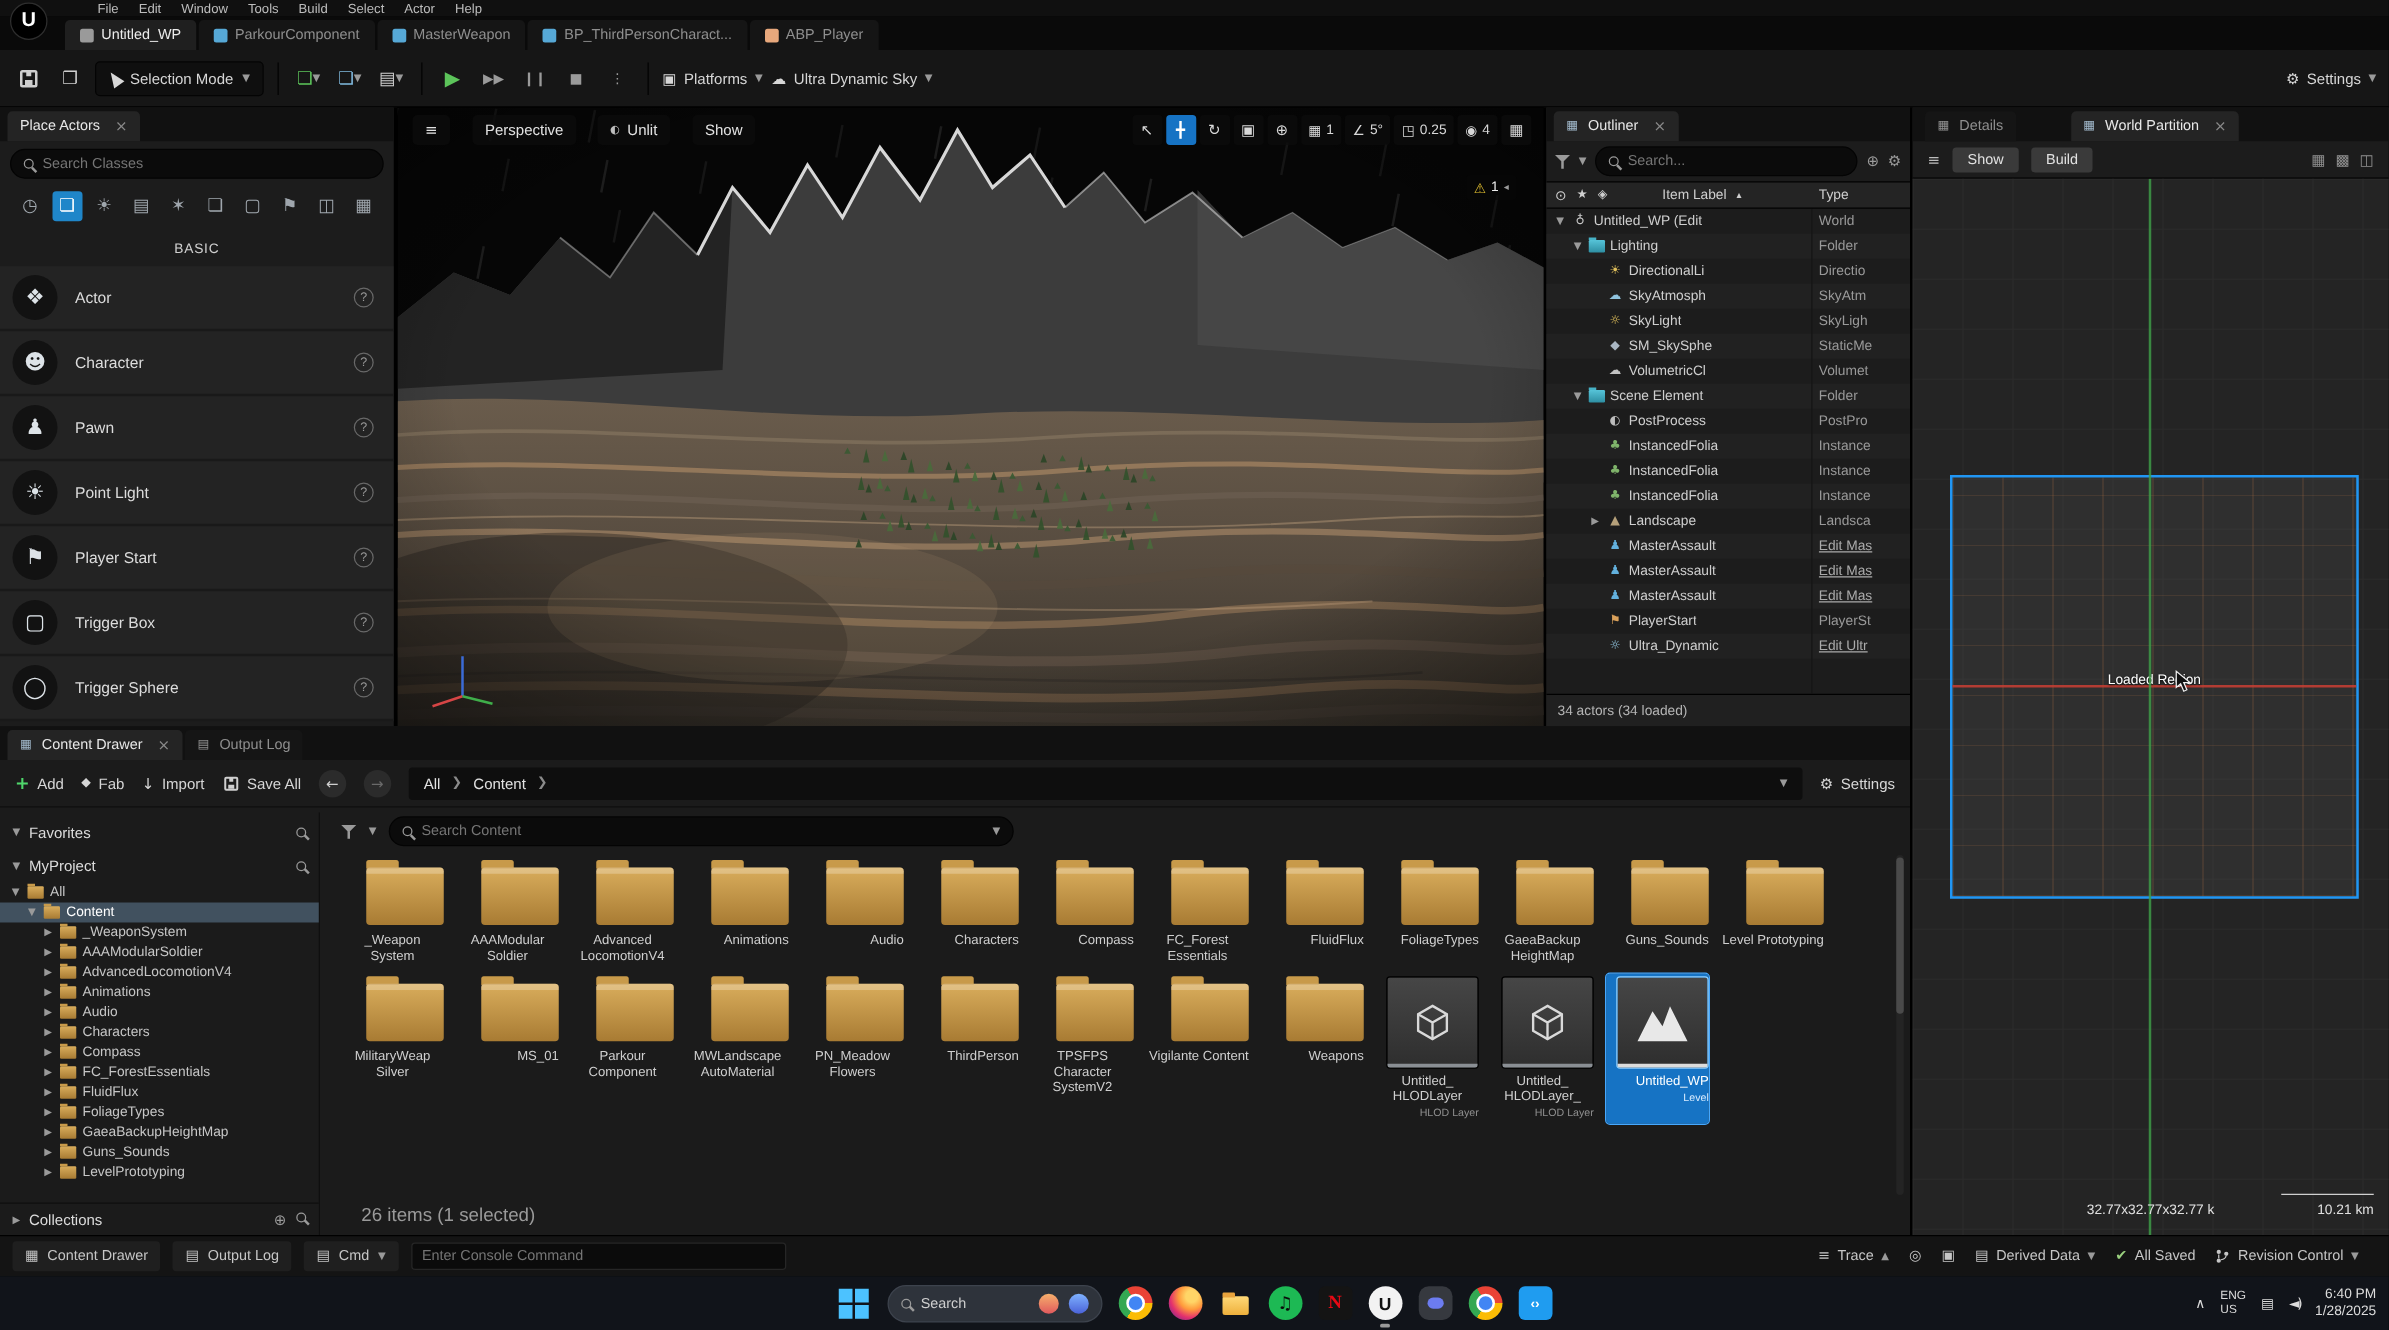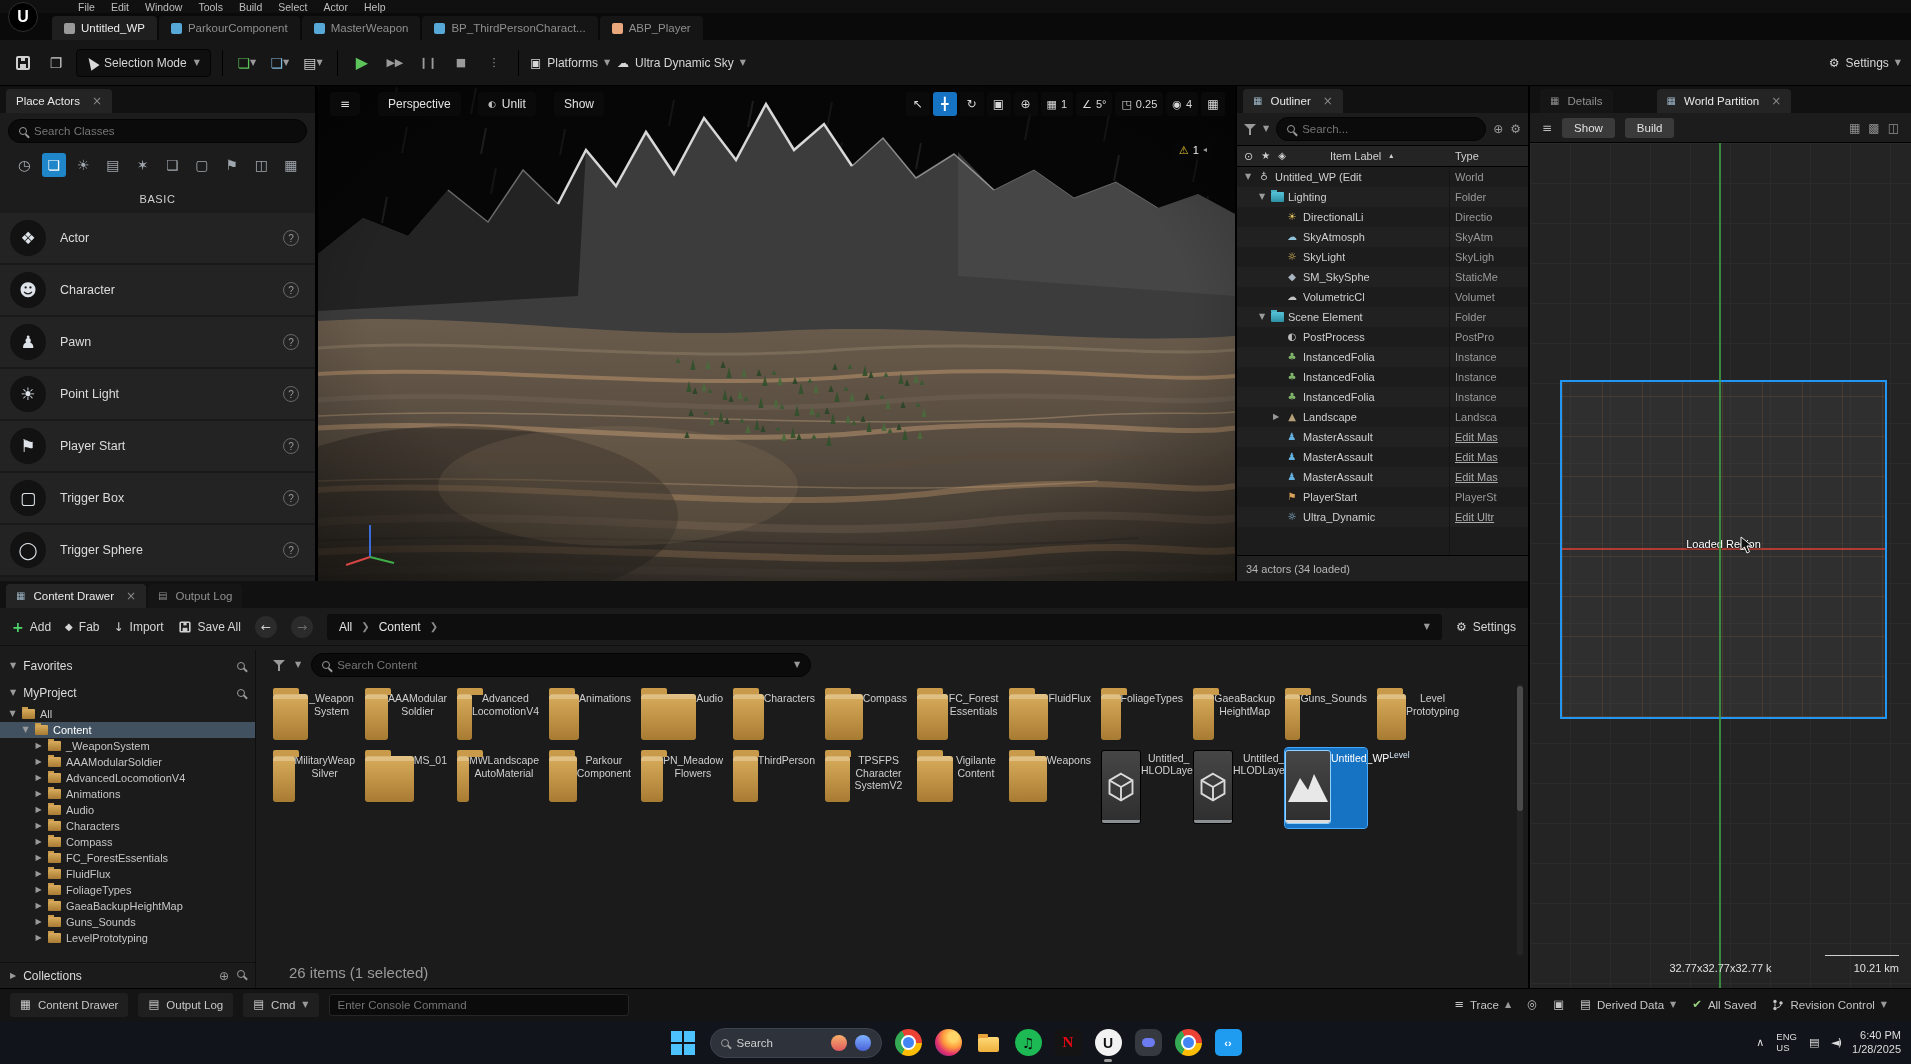--- a/index.html
+++ b/index.html
@@ -106,21 +106,21 @@
 .sb-hdr{height:27px;display:flex;align-items:center;gap:7px;padding:0 10px;font-size:12px;color:#dcdcdc}
 .sb-hdr .i-search{margin-left:auto}
 .tree-row{height:16px;display:flex;align-items:center;gap:5px;font-size:11px;color:#c6c6c6}
 .tree-row.selected{background:#41515f;color:#fff}
 .tree-arrow{width:9px;font-size:8px;color:#9a9a9a;text-align:center;flex:none}
 #cb-collections{position:absolute;bottom:0;left:0;width:100%;height:26px;border-top:1px solid #0f0f0f;display:flex;align-items:center;gap:7px;padding:0 10px;font-size:12px;color:#dcdcdc;background:#1b1b1b}
 #cb-collections .right{margin-left:auto;display:flex;gap:8px;color:#9a9a9a}
 #cb-main{position:absolute;left:257px;right:0;top:0;bottom:0}
 #cb-searchrow{height:30px;display:flex;align-items:center;gap:10px;padding:0 16px}
 #cb-grid{position:absolute;left:8px;right:16px;top:32px;bottom:28px;display:flex;flex-wrap:wrap;align-content:flex-start;column-gap:10px;row-gap:4px;padding:4px 0 0 8px;overflow:hidden}
-.gi{width:82px;display:flex;flex-direction:row;align-items:flex-start;padding-bottom:4px;border-radius:3px}
+.gi{width:82px;display:flex;flex-direction:column;align-items:flex-end;padding-bottom:4px;border-radius:3px}
 .folder-ic{width:62px;height:46px;background:linear-gradient(#d9ad5c,#a87b33);border-radius:3px;position:relative;margin-top:8px}
 .folder-ic::before{content:"";position:absolute;top:-6px;left:0;width:26px;height:7px;background:#c89a4a;border-radius:2px 2px 0 0}
 .folder-ic::after{content:"";position:absolute;top:0;left:0;right:0;height:5px;background:rgba(255,255,255,.25);border-radius:3px 3px 0 0}
 .gi-label{margin-top:6px;font-size:10.5px;line-height:1.2;text-align:center;color:#cfcfcf}
 .thumb{width:74px;height:74px;background:linear-gradient(#464646,#2e2e2e);border:1px solid #000;border-radius:3px;display:flex;align-items:center;justify-content:center;position:relative;margin-top:2px}
 .stripe{position:absolute;bottom:0;left:0;right:0;height:3px;border-radius:0 0 2px 2px}
 .alabel{font-size:10.5px;color:#d0d0d0;text-align:center;margin-top:4px;line-height:1.15}
 .acap{font-size:8.5px;color:#8f8f8f;margin-top:2px}
 .gi.sel{background:#1673c4;outline:1px solid #45a8ff}
 .gi.sel .thumb{border-color:#8fd0ff}
@@ -887,25 +887,25 @@
           <div class="gi gi-folder">
             <div class="folder-ic"></div>
             <div class="gi-label">MilitaryWeap Silver</div>
           </div>
           <div class="gi gi-folder">
             <div class="folder-ic"></div>
             <div class="gi-label">MS_01</div>
           </div>
           <div class="gi gi-folder">
             <div class="folder-ic"></div>
+            <div class="gi-label">Parkour Component</div>
+          </div>
+          <div class="gi gi-folder">
+            <div class="folder-ic"></div>
             <div class="gi-label">MWLandscape AutoMaterial</div>
-          </div>
-          <div class="gi gi-folder">
-            <div class="folder-ic"></div>
-            <div class="gi-label">Parkour Component</div>
           </div>
           <div class="gi gi-folder">
             <div class="folder-ic"></div>
             <div class="gi-label">PN_Meadow Flowers</div>
           </div>
           <div class="gi gi-folder">
             <div class="folder-ic"></div>
             <div class="gi-label">ThirdPerson</div>
           </div>
           <div class="gi gi-folder">

